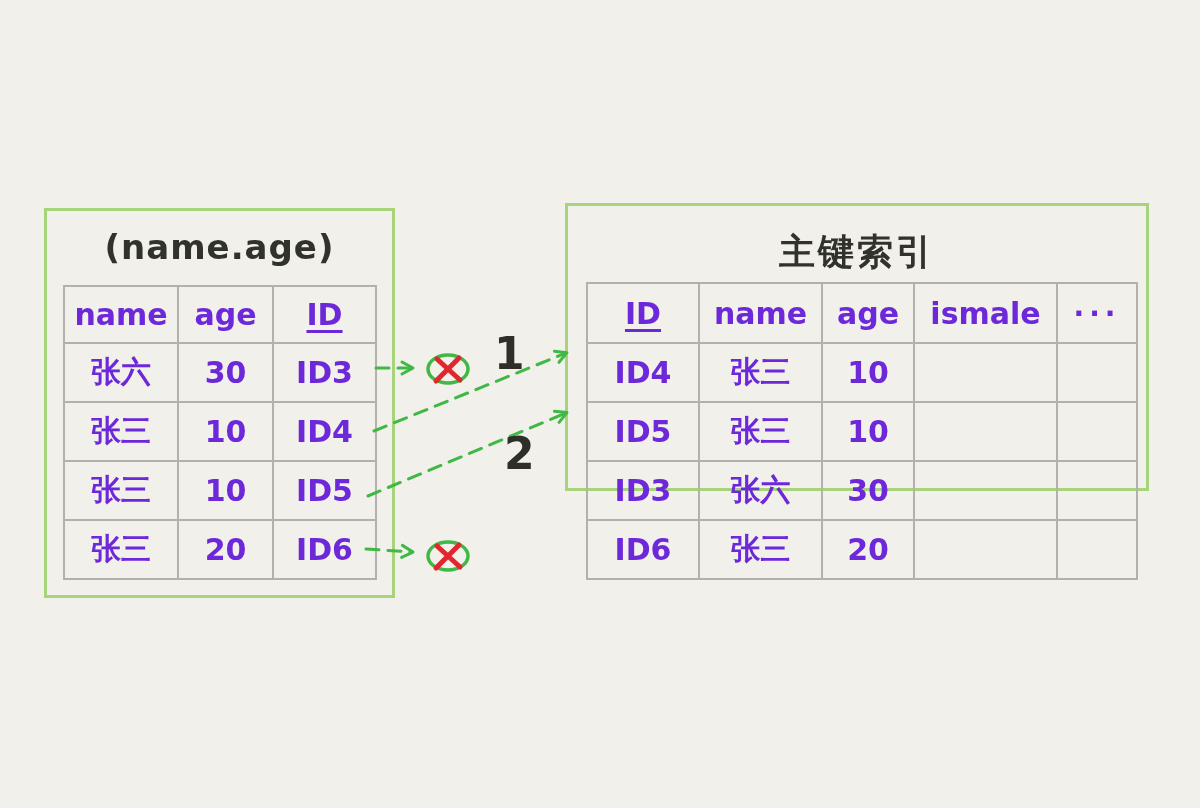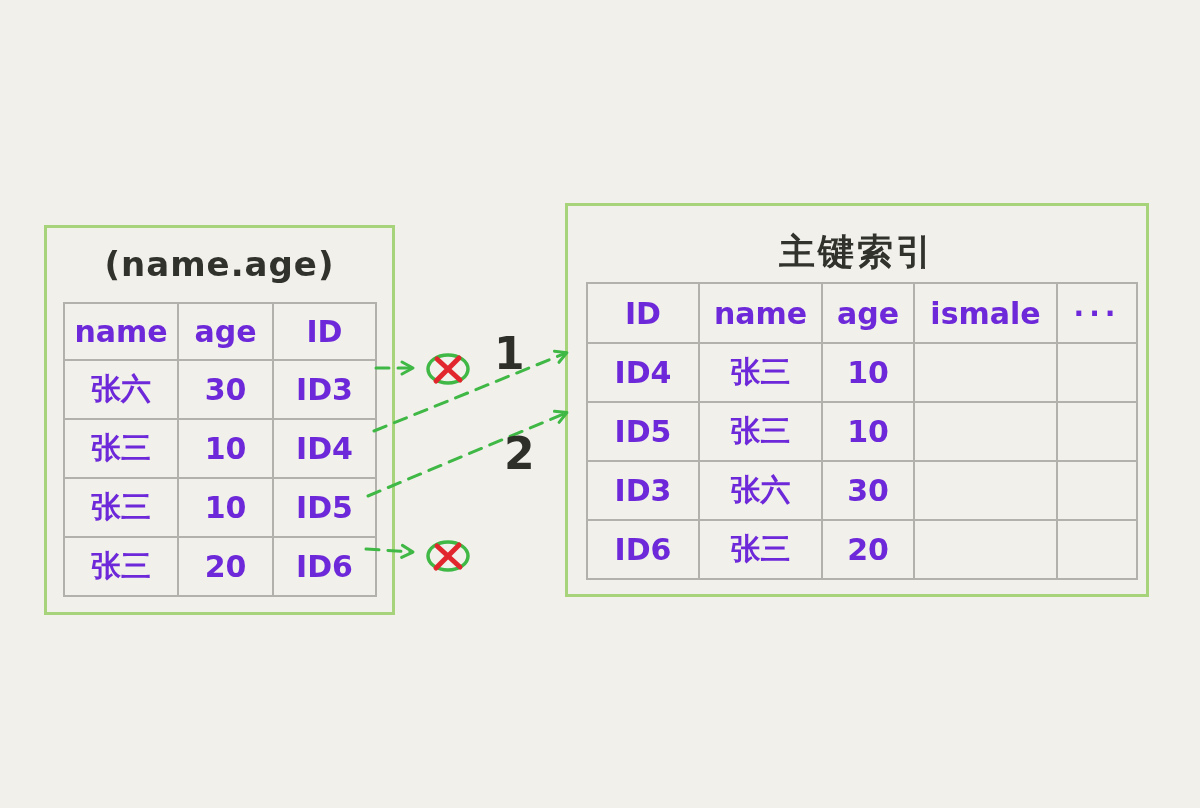--- a/index.html
+++ b/index.html
@@ -11,22 +11,22 @@
     width:1200px; height:808px;
     background:#f1f0ea;
     overflow:hidden;
   }
 
   .panel {
     position:absolute;
     border:3px solid #a7d37b;
     background:transparent;
   }
-  .panel-left  { left:44px;  top:225px; width:351px; height:390px; }
-  .panel-right { left:565px; top:203px; width:584px; height:394px; }
+  .panel-left  { left:44px;  top:208px; width:351px; height:390px; }
+  .panel-right { left:565px; top:203px; width:584px; height:288px; }
 
   .panel-title {
     text-align:center;
     font-weight:bold;
     color:#32322d;
   }
   .panel-left  .panel-title { margin-top:16px; font-size:34px; letter-spacing:1px; }
   .panel-right .panel-title { margin-top:22px; font-size:36px; letter-spacing:3px; }
 
   table {
@@ -45,21 +45,21 @@
     white-space:nowrap;
   }
   .tbl-left  { left:16px; top:74px;  width:312px; }
   .tbl-right { left:18px; top:76px;  width:550px; }
 
   .tbl-left  tr { height:59px; }
   .tbl-left  tr.hdr { height:57px; }
   .tbl-right tr { height:59px; }
   .tbl-right tr.hdr { height:60px; }
 
-  th.underlined { text-decoration-thickness:3px; text-underline-offset:5px; }
+  th.underlined { text-decoration:underline; text-decoration-thickness:3px; text-underline-offset:5px; }
   th.dots-col { font-size:28px; letter-spacing:5px; }
 
   .overlay {
     position:absolute; left:0; top:0;
     width:1200px; height:808px;
     pointer-events:none;
   }
 
   .step-label {
     position:absolute;

